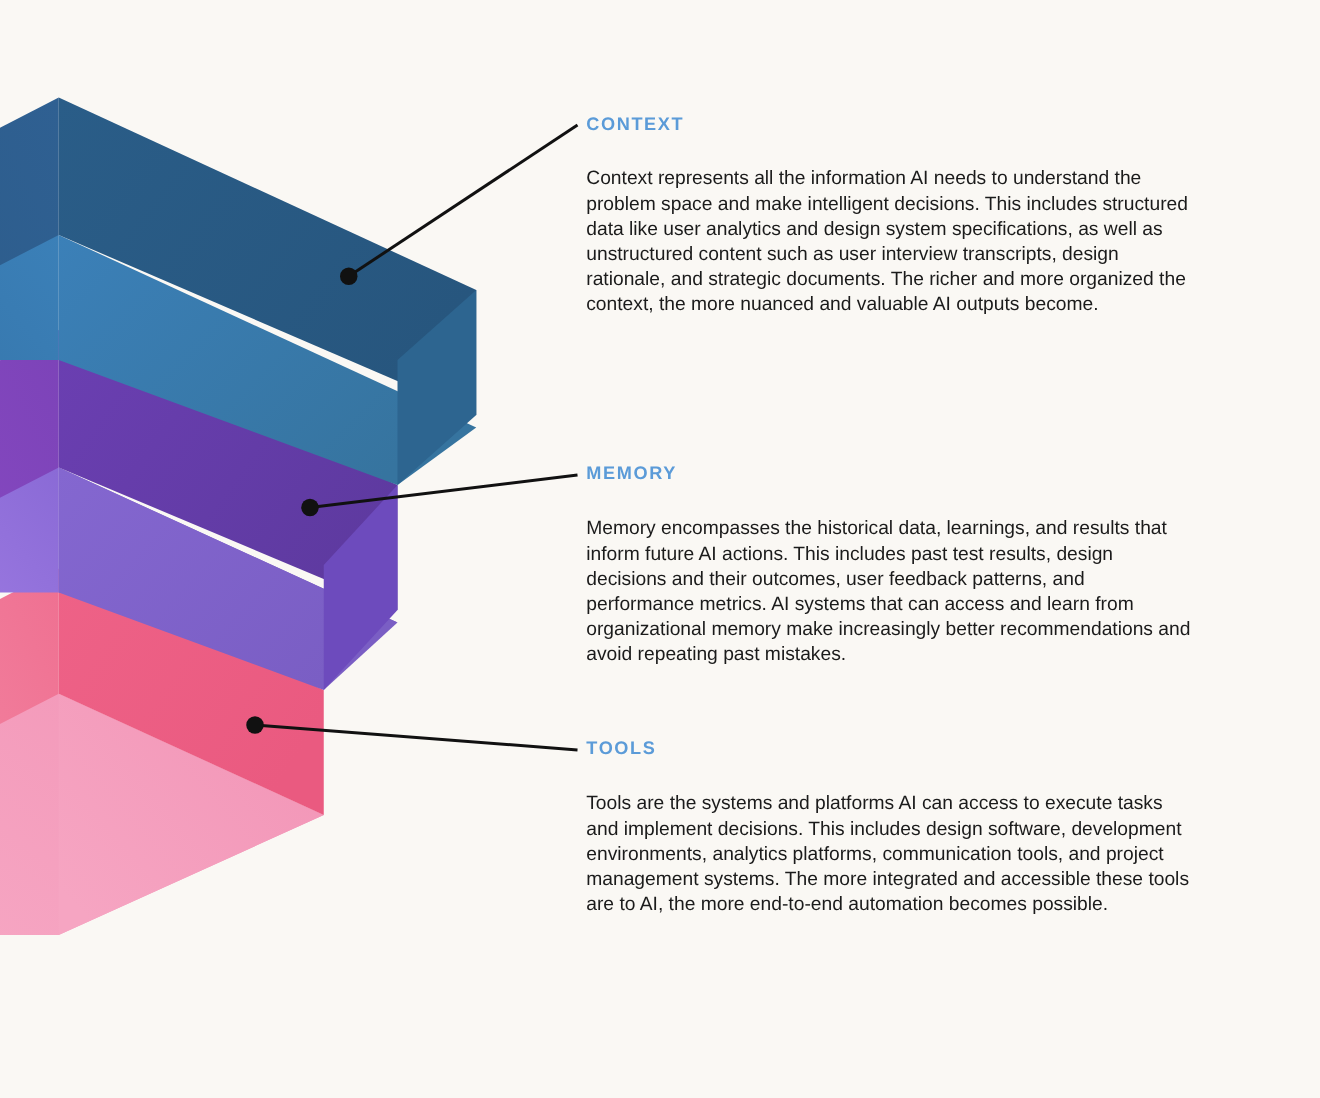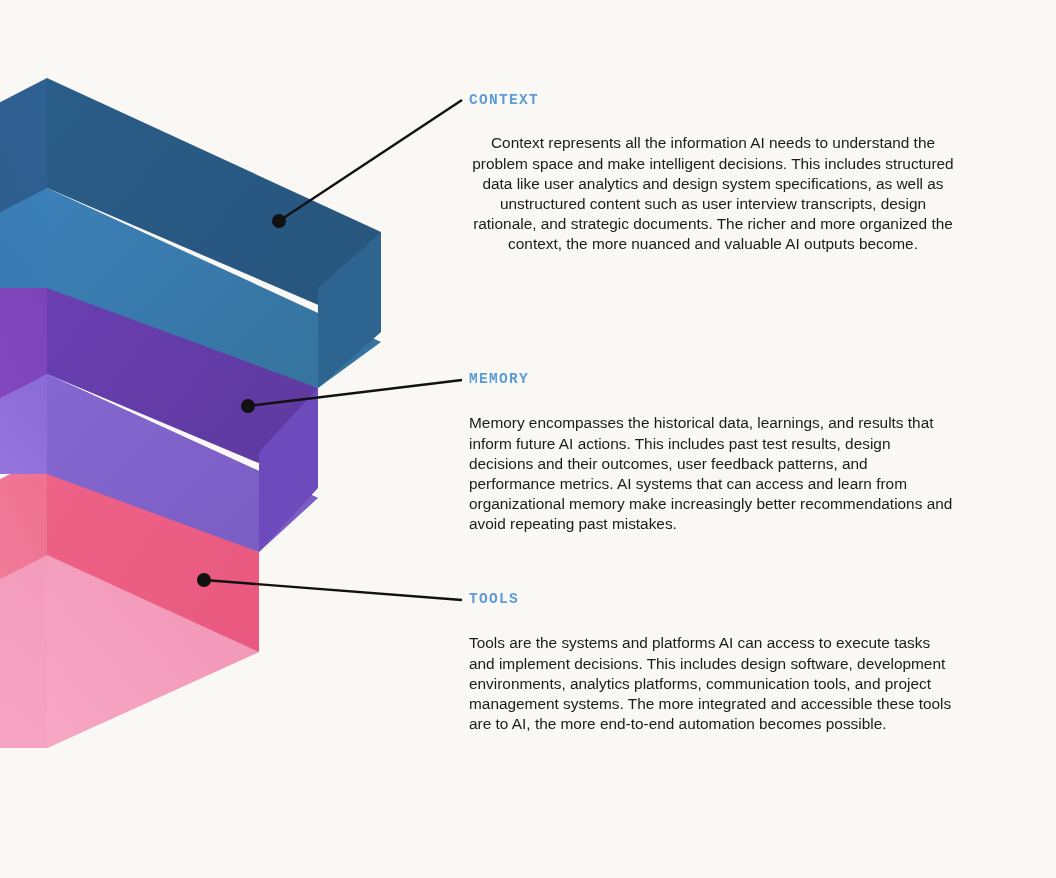--- a/index.html
+++ b/index.html
@@ -32,31 +32,30 @@
     width: 488px;
     left: 469px;
   }
   .callout-heading {
     font-size: 14.5px;
     font-weight: bold;
     letter-spacing: 0.09em;
     color: #5b9bd8;
     margin: 0 0 0 0;
     line-height: 1.2;
-    font-family: Liberation Mono, monospace;
   }
   .callout-body {
     font-size: 15.4px;
     line-height: 20.2px;
     color: #1b1b1b;
     margin: 0;
     font-weight: 400;
   }
   #callout-context { top: 92px; }
-  #callout-context .callout-body { margin-top: 24px; text-align: center; }
+  #callout-context .callout-body { margin-top: 24px; }
   #callout-memory { top: 371px; }
   #callout-memory .callout-body { margin-top: 25px; }
   #callout-tools { top: 591px; }
   #callout-tools .callout-body { margin-top: 25px; }
 </style>
 </head>
 <body>
 
 <div id="stage">
 

